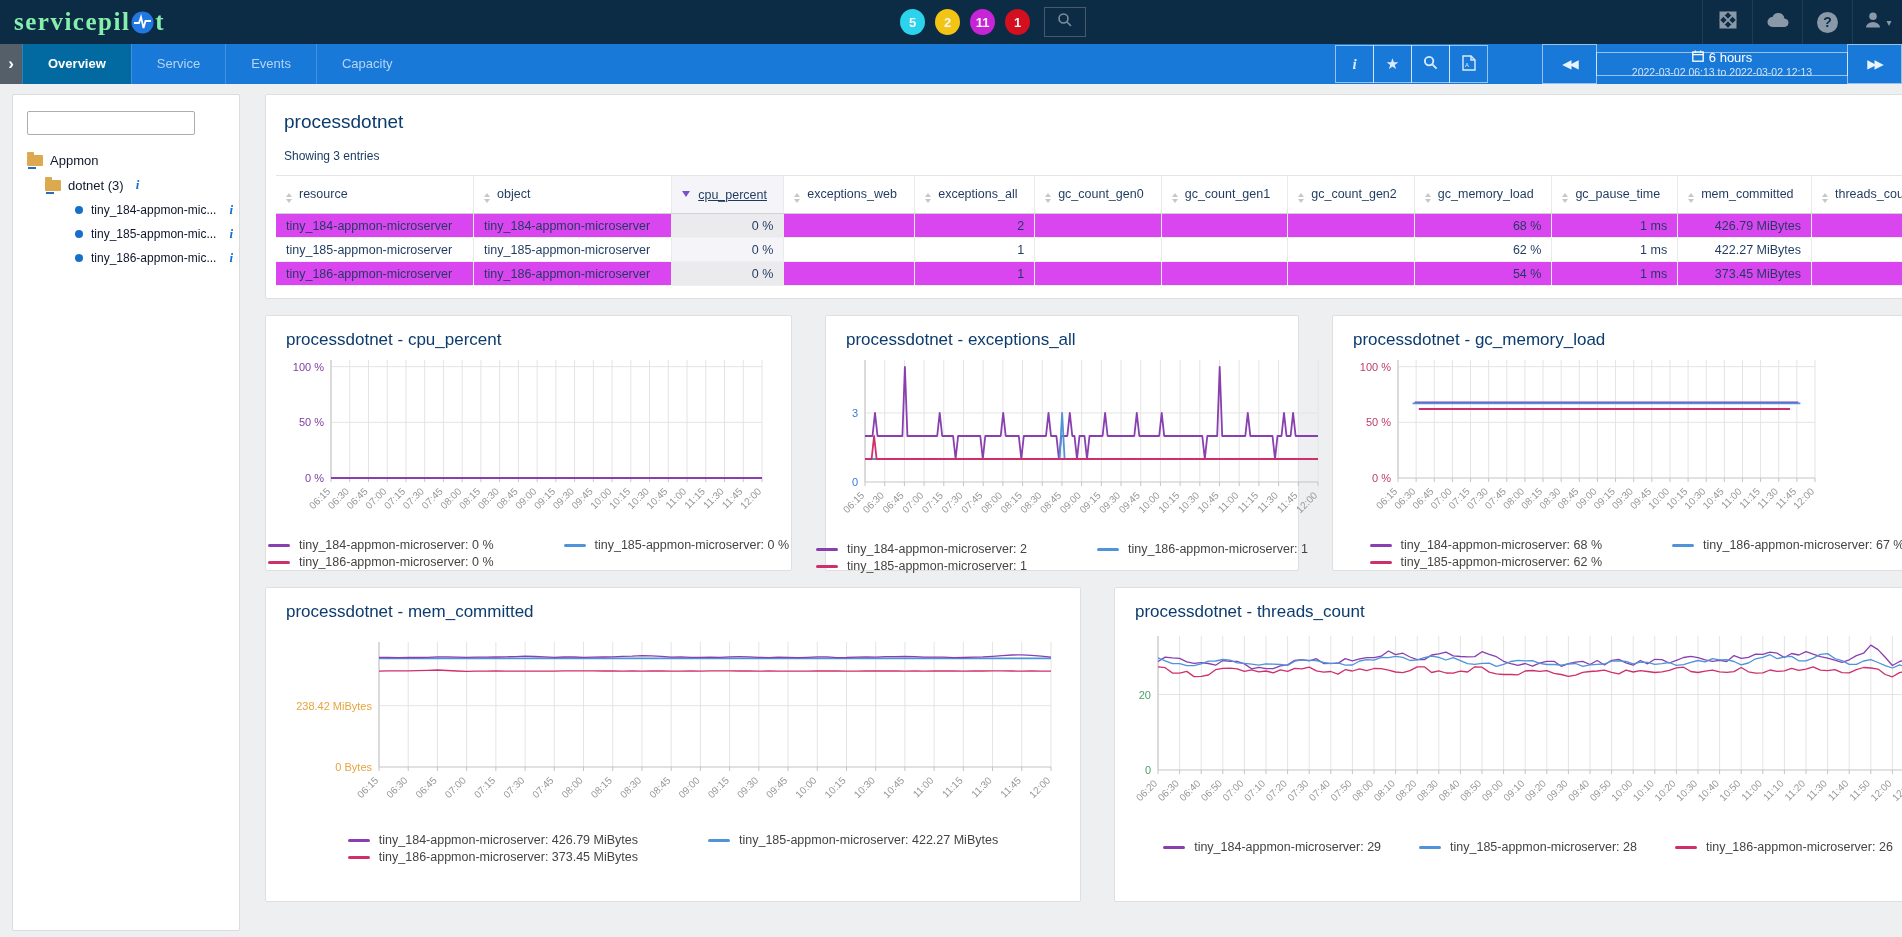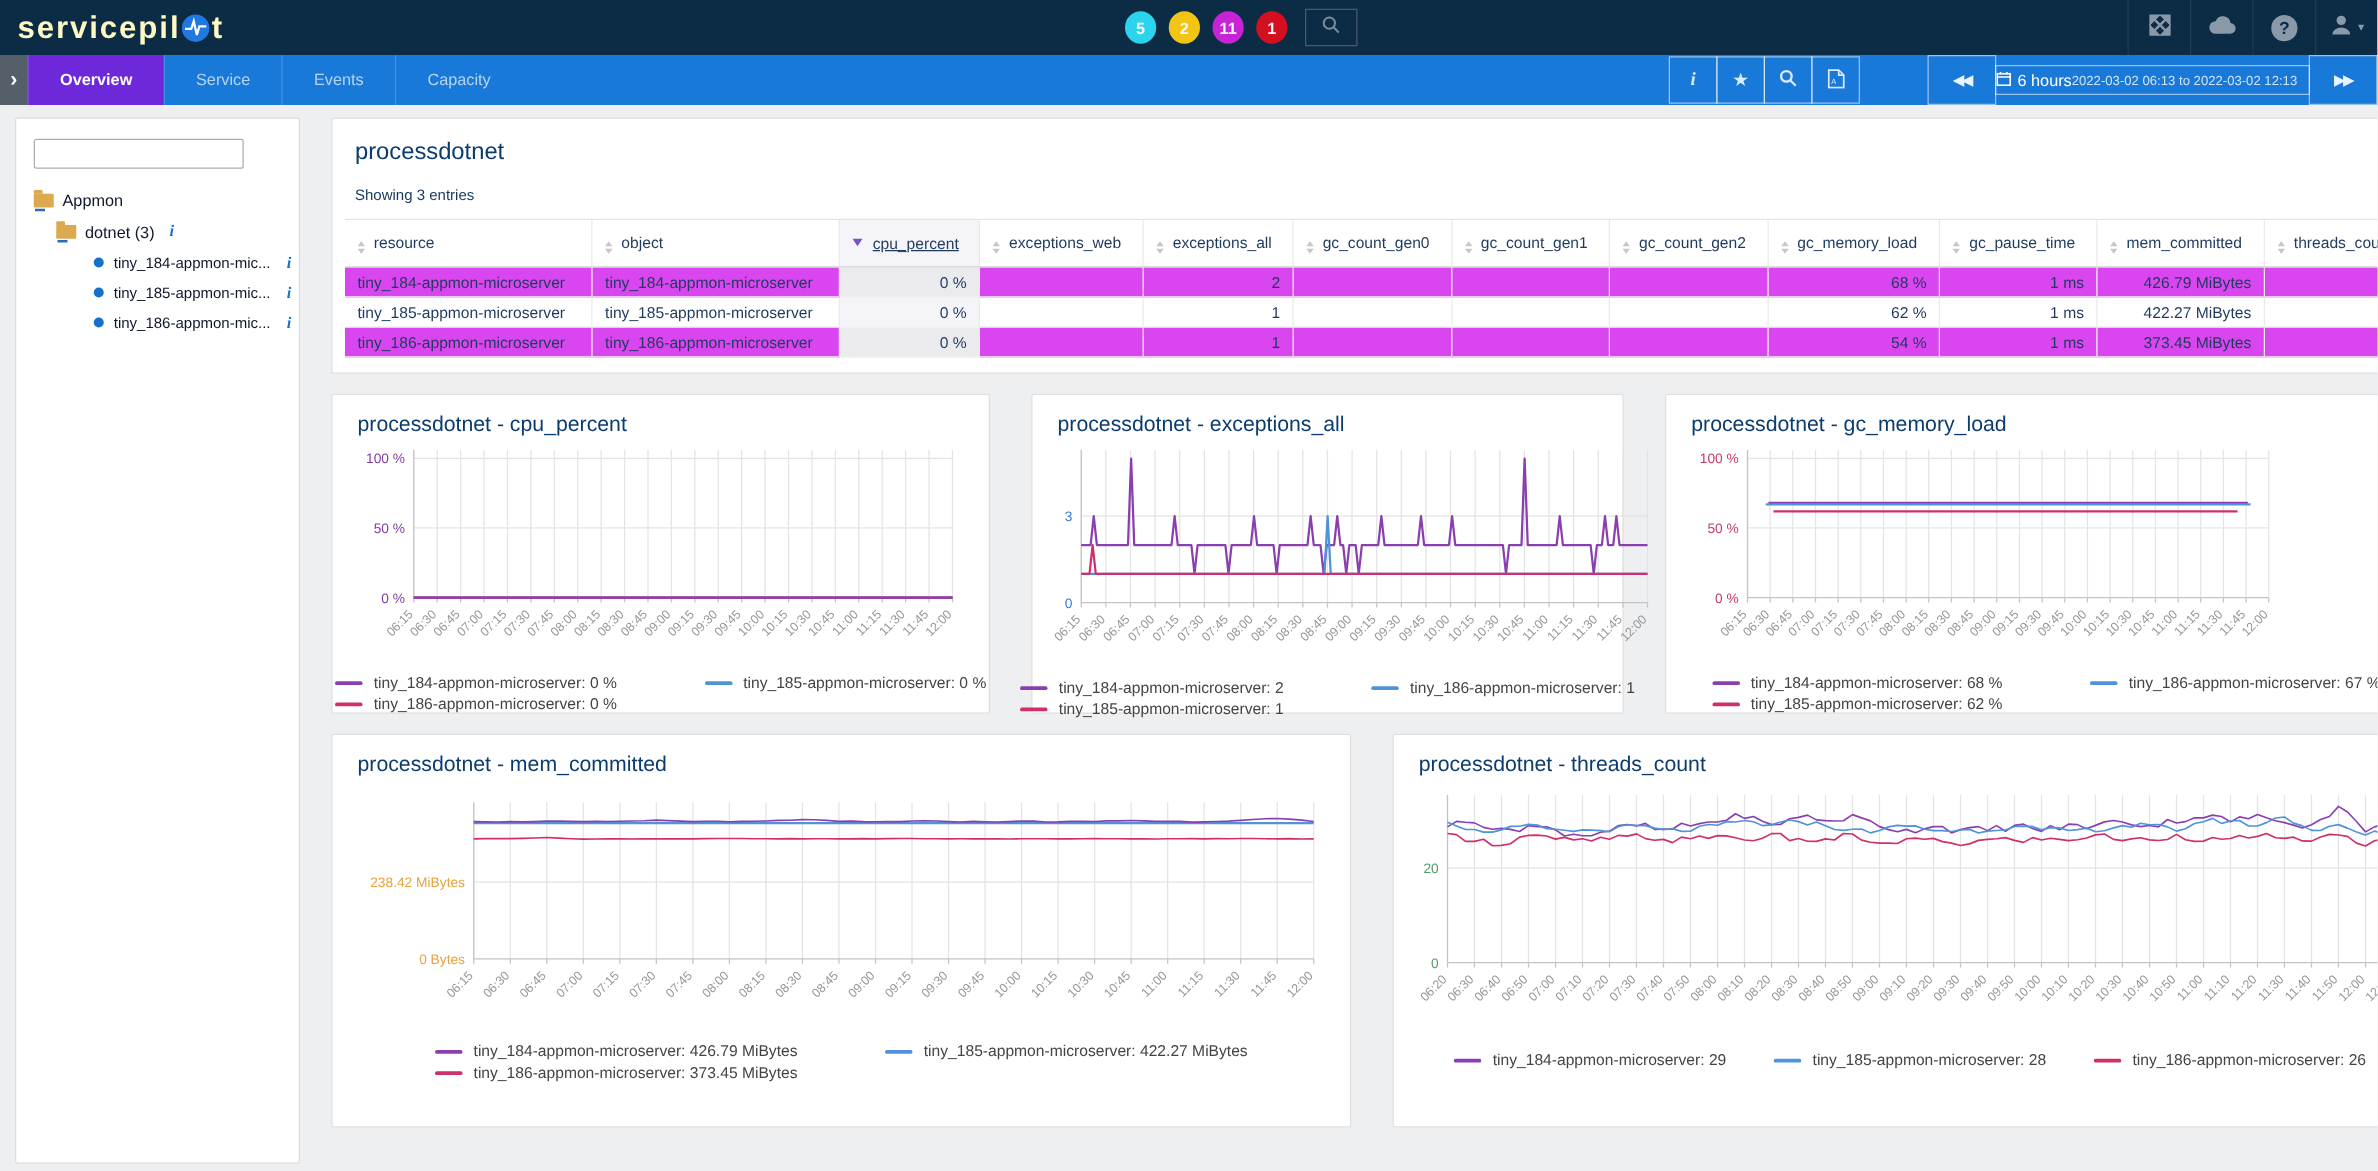--- a/index.html
+++ b/index.html
@@ -6,47 +6,47 @@
   html,body { margin:0; padding:0; }
   body {
     width:1902px; height:937px; overflow:hidden;
     background:#edeff1;
     font-family:"Liberation Sans", sans-serif;
     color:#1f3a5f;
   }
   
   .topbar { position:relative; height:44px; background:#0c2b45; display:flex; align-items:center; }
   .logo { display:flex; align-items:center; margin-left:14px; font-size:25px; font-weight:bold;
-          color:#fef9c3; letter-spacing:1.5px; }
+          color:#86efac; letter-spacing:1.5px;font-family:Liberation Serif, serif; }
   .logo .o-circle { display:inline-flex; width:23px; height:23px; margin:0 1px; }
   .badges { position:absolute; left:900px; top:9px; display:flex; gap:10px; }
   .badge { width:25px; height:26px; border-radius:50%; display:flex; align-items:center; justify-content:center;
            color:#f4f6f8; font-size:13px; font-weight:bold; }
   .top-search { position:absolute; left:1044px; top:7px; width:42px; height:30px;
                 border:1px solid #49596b; display:flex; align-items:center; justify-content:center; background:transparent; cursor:pointer; }
   .topbar-right { margin-left:auto; display:flex; height:100%; }
   .top-icon { width:50px; height:100%; border-left:1px solid #1e3c5a; display:flex; align-items:center; justify-content:center; color:#8a99a8; }
   .caret { font-size:10px; color:#8a99a8; margin-left:3px; }
   
   .navbar { height:40px; background:#1979d9; display:flex; align-items:stretch; }
   .collapse-btn { width:22px; background:#545f69; color:#fff; display:flex; align-items:center; justify-content:center;
                   font-size:17px; font-weight:bold; cursor:pointer; }
   .tabs { display:flex; }
   .tab { padding:0 25px; line-height:40px; font-size:13px; color:#b5d5f4; border-left:1px solid rgba(255,255,255,.18); cursor:pointer; }
-  .tab.active { background:#6d28d9; color:#fff; font-weight:bold; }
+  .tab.active { background:#0369a1; color:#fff; font-weight:bold; }
   .nav-right { margin-left:auto; display:flex; align-items:center; }
   .nav-btn { width:39px; height:38px; border:1px solid rgba(255,255,255,.55); margin-left:-1px;
              display:flex; align-items:center; justify-content:center; color:#d9ebfc; font-size:14px; cursor:pointer; }
   .nav-btn .info-glyph { font-family:"Liberation Serif", serif; font-style:italic; font-weight:bold; font-size:15px; }
   .time-group { display:flex; align-items:center; margin-left:55px; }
   .time-btn { width:55px; height:40px; border:1px solid rgba(255,255,255,.55); margin-left:-1px;
               display:flex; align-items:center; justify-content:center; color:#eaf4ff; font-size:12px;
               letter-spacing:-2px; cursor:pointer; }
   .time-box { width:252px; height:24px; border:1px solid rgba(255,255,255,.55); margin-left:-1px;
-              display:flex; flex-direction:row; align-items:center; justify-content:flex-start; cursor:pointer; }
+              display:flex; flex-direction:column; align-items:center; justify-content:center; cursor:pointer; }
   .time-duration { color:#fff; font-size:13px; display:flex; align-items:center; gap:5px; }
   .time-range { color:#cfe4fa; font-size:10.5px; margin-top:1px; }
   
   .content { display:flex; align-items:stretch; padding:10px 8px 6px 12px; gap:25px; height:853px; }
   .sidebar { width:228px; background:#fff; border:1px solid #dcdcdc; border-radius:2px; flex-shrink:0; }
   .sidebar input { display:block; margin:16px auto 10px 14px; width:168px; height:24px;
                    border:1px solid #adadad; border-radius:2px; padding:0 6px; font-size:12px; }
   .tree { margin:18px 0 0 14px; font-size:13px; }
   .tree-row { display:flex; align-items:center; gap:7px; margin-bottom:9px; }
   .tree-link { color:#0f172a; cursor:pointer; }

